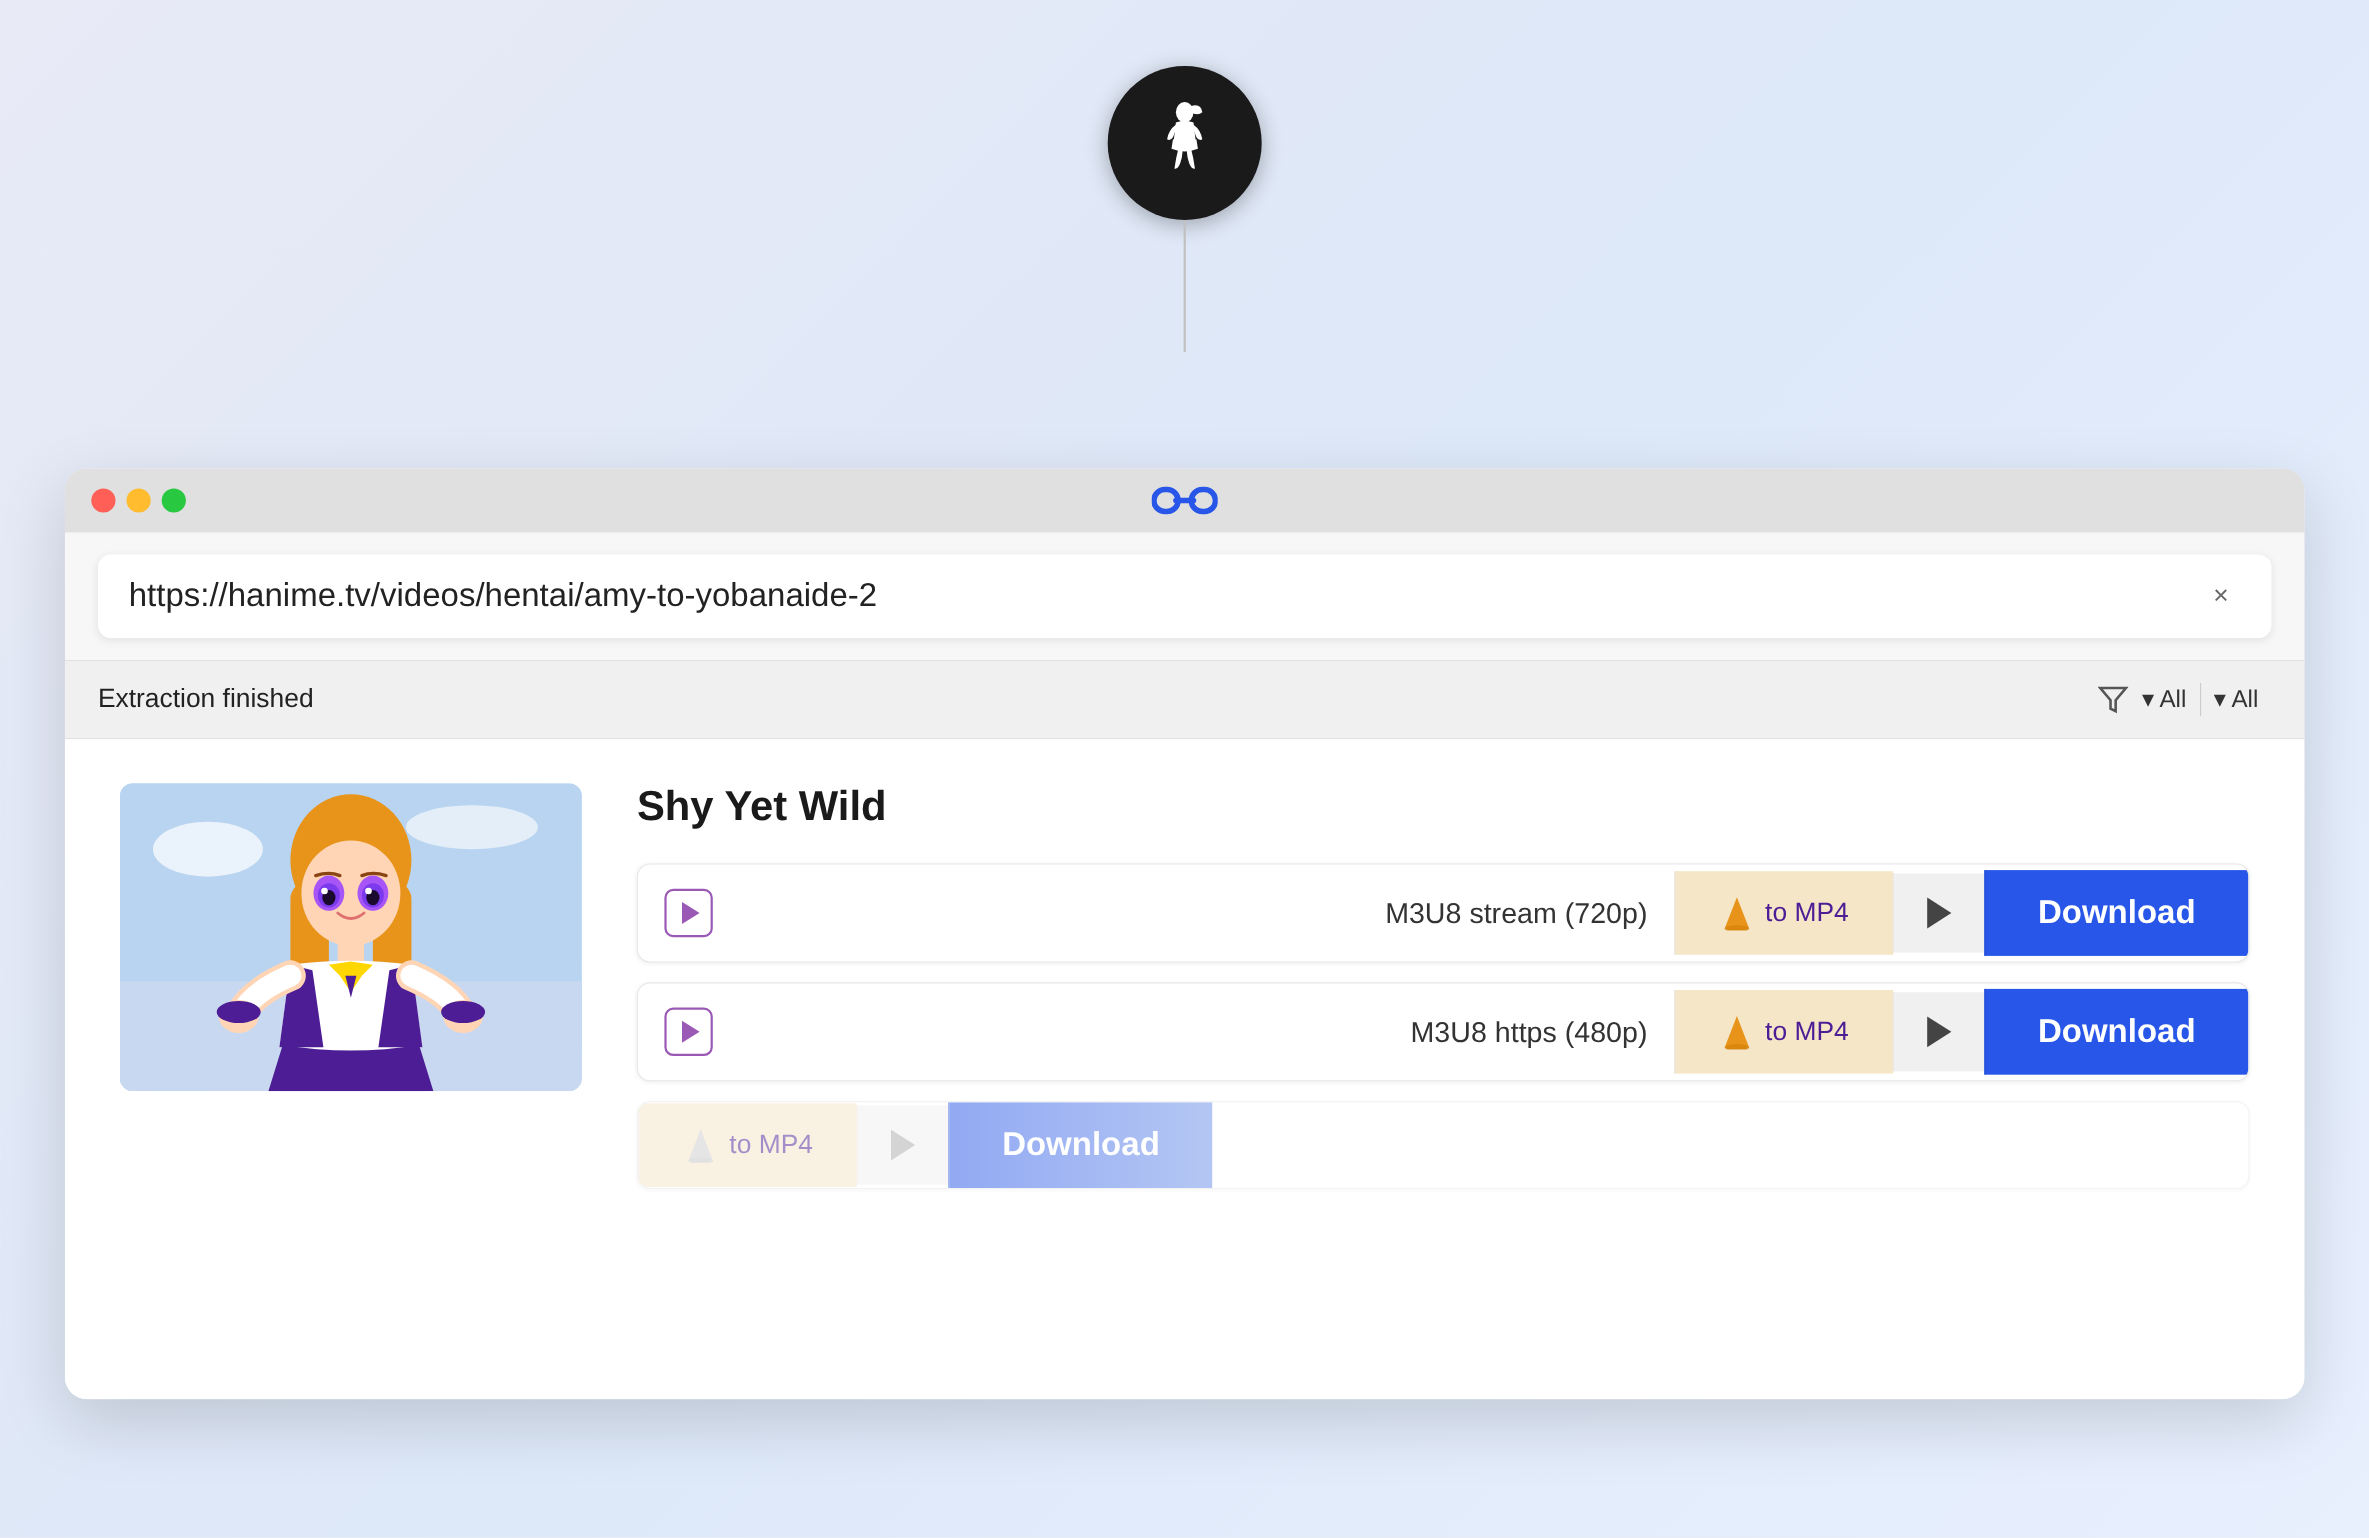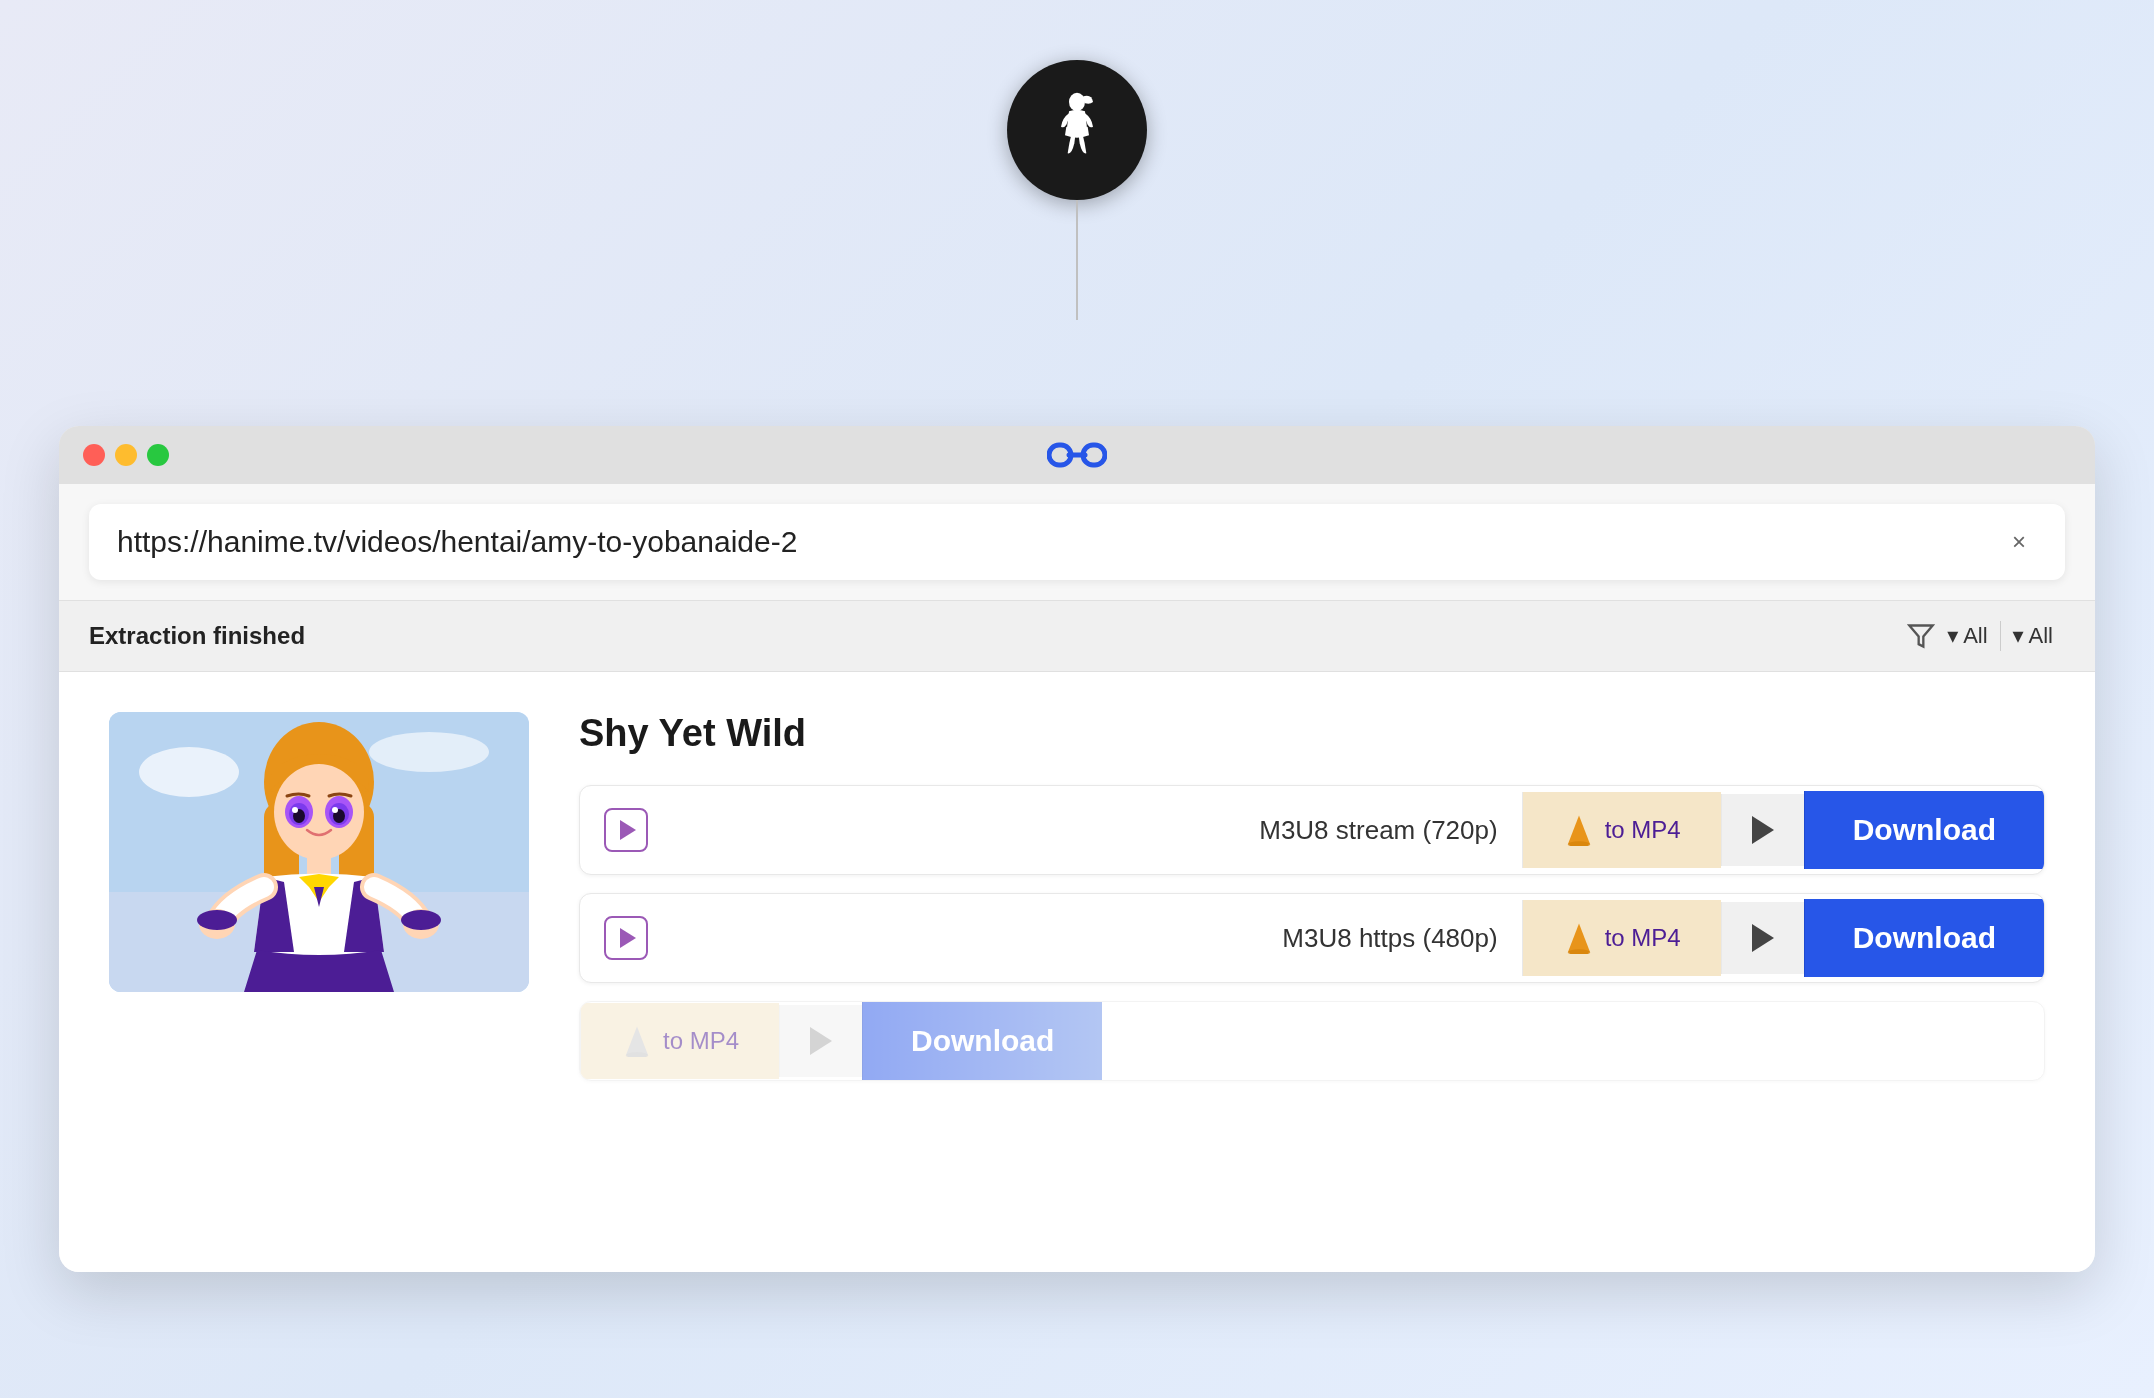--- a/index.html
+++ b/index.html
@@ -137,21 +137,21 @@
       background: #f0f0f0;
       padding: 16px 30px;
       display: flex;
       align-items: center;
       justify-content: space-between;
       border-bottom: 1px solid #e0e0e0;
     }
 
     .status-text {
       font-size: 24px;
-      font-weight: 700;
+      font-weight: 400;
       color: #222;
     }
 
     .filter-area {
       display: flex;
       align-items: center;
     }
 
     .filter-dropdown {
       display: flex;

